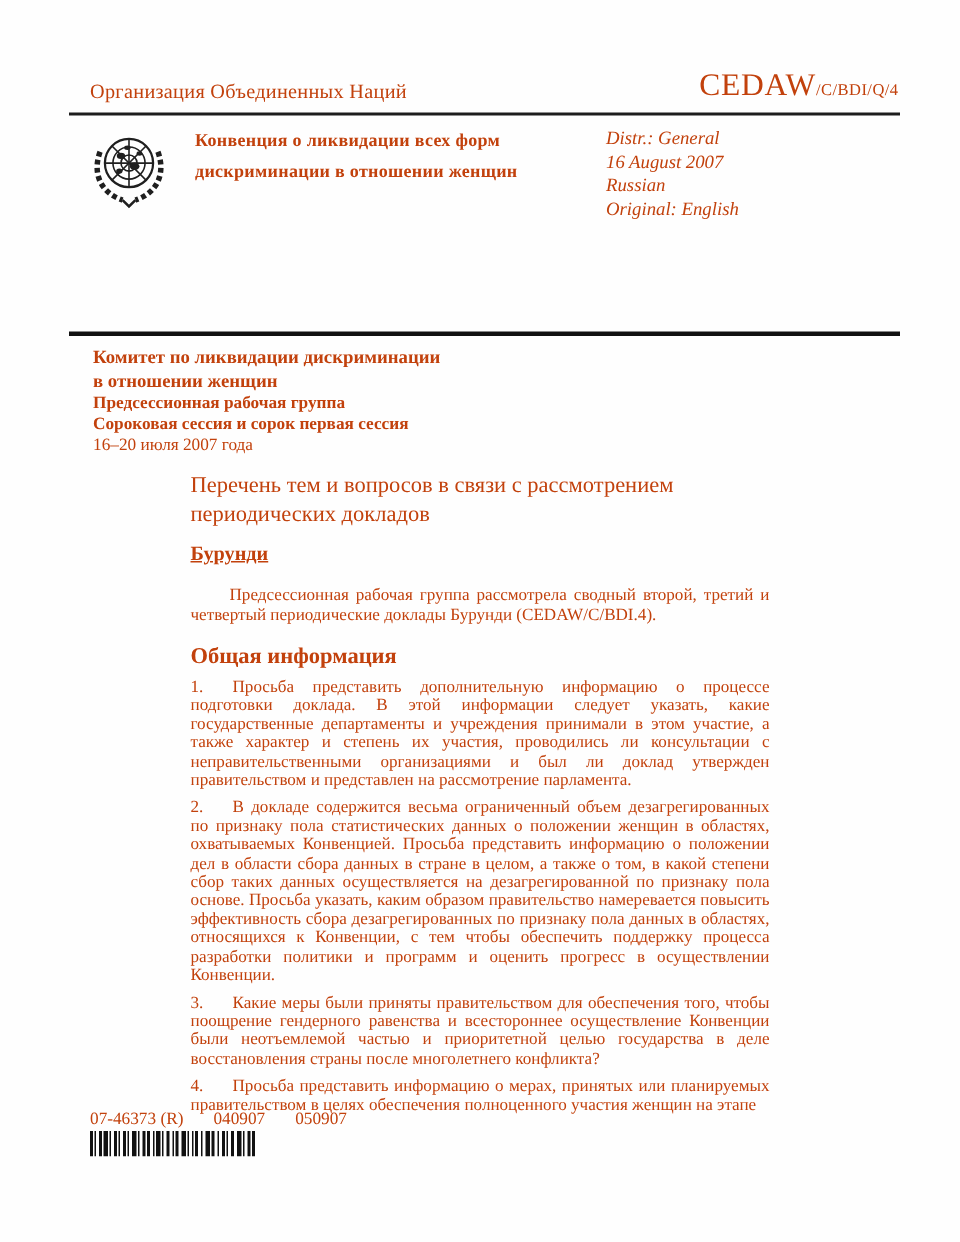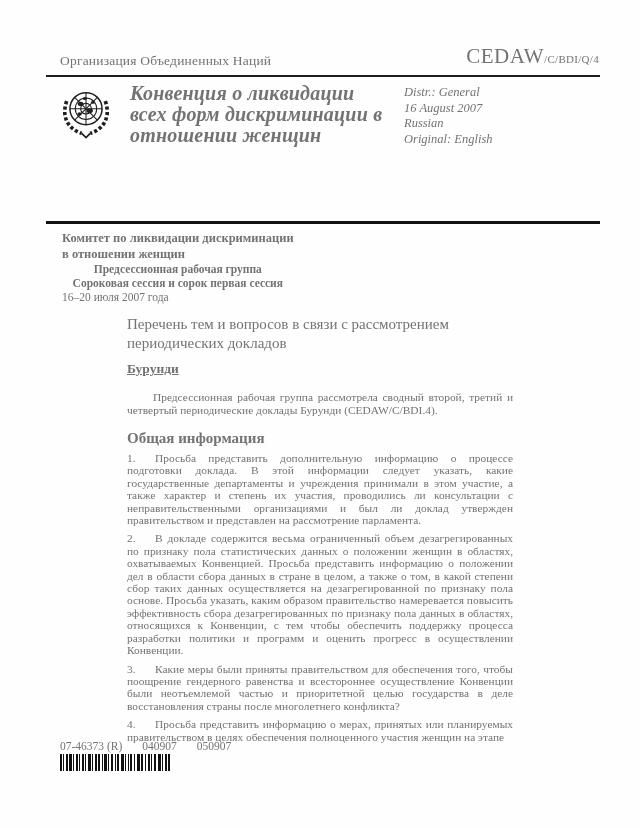--- a/index.html
+++ b/index.html
@@ -1,57 +1,56 @@
 <!DOCTYPE html>
 <html lang="ru"><head>
 <meta charset="utf-8">
 <style>
   html,body{margin:0;padding:0;background:#ffffff;}
   .page{
     position:relative;
     width:640px;height:828px;
     background:#fefefe;
     font-family:"Liberation Serif","DejaVu Serif",serif;
-    color:#737373;
+    color:#c2410c;
     overflow:hidden;
   }
   
   .org-name{
     position:absolute;left:60px;top:53px;
     font-size:13.5px;letter-spacing:.2px;
   }
   .doc-symbol{
     position:absolute;right:41px;top:44px;
     white-space:nowrap;
   }
   .doc-symbol-main{font-size:21px;letter-spacing:.5px;}
   .doc-symbol-suffix{font-size:11px;letter-spacing:.3px;}
   .rule-thin{
     position:absolute;left:46px;right:40px;top:75px;
     height:2px;background:#1d1d1d;
   }
   .emblem{position:absolute;left:56px;top:83px;width:60px;height:60px;}
   .conv-title{
     position:absolute;left:130px;top:83px;width:262px;
-    font-size:20px;font-weight:bold;line-height:21px;
+    font-size:12px;font-weight:bold;line-height:21px;
     letter-spacing:.2px;
-    font-style:italic;
   }
   .distr{
     position:absolute;left:404px;top:85px;
     font-size:12.5px;line-height:15.5px;font-style:italic;
   }
   
   .rule-thick{
     position:absolute;left:46px;right:40px;top:221px;
     height:3px;background:#111;
   }
   .committee{position:absolute;left:62px;top:230px;}
   .committee .c1{font-size:12.5px;font-weight:bold;line-height:16px;}
-  .committee .c2{font-size:11.5px;font-weight:bold;line-height:14px;text-align:center;}
+  .committee .c2{font-size:11.5px;font-weight:bold;line-height:14px;}
   .committee .c3{font-size:11.5px;line-height:14px;}
   
   .content{
     position:absolute;left:127px;top:315px;width:386px;
   }
   .content h1{
     margin:0 0 9px 0;
     font-size:15px;line-height:18.5px;font-weight:normal;
   }
   .content h2{

